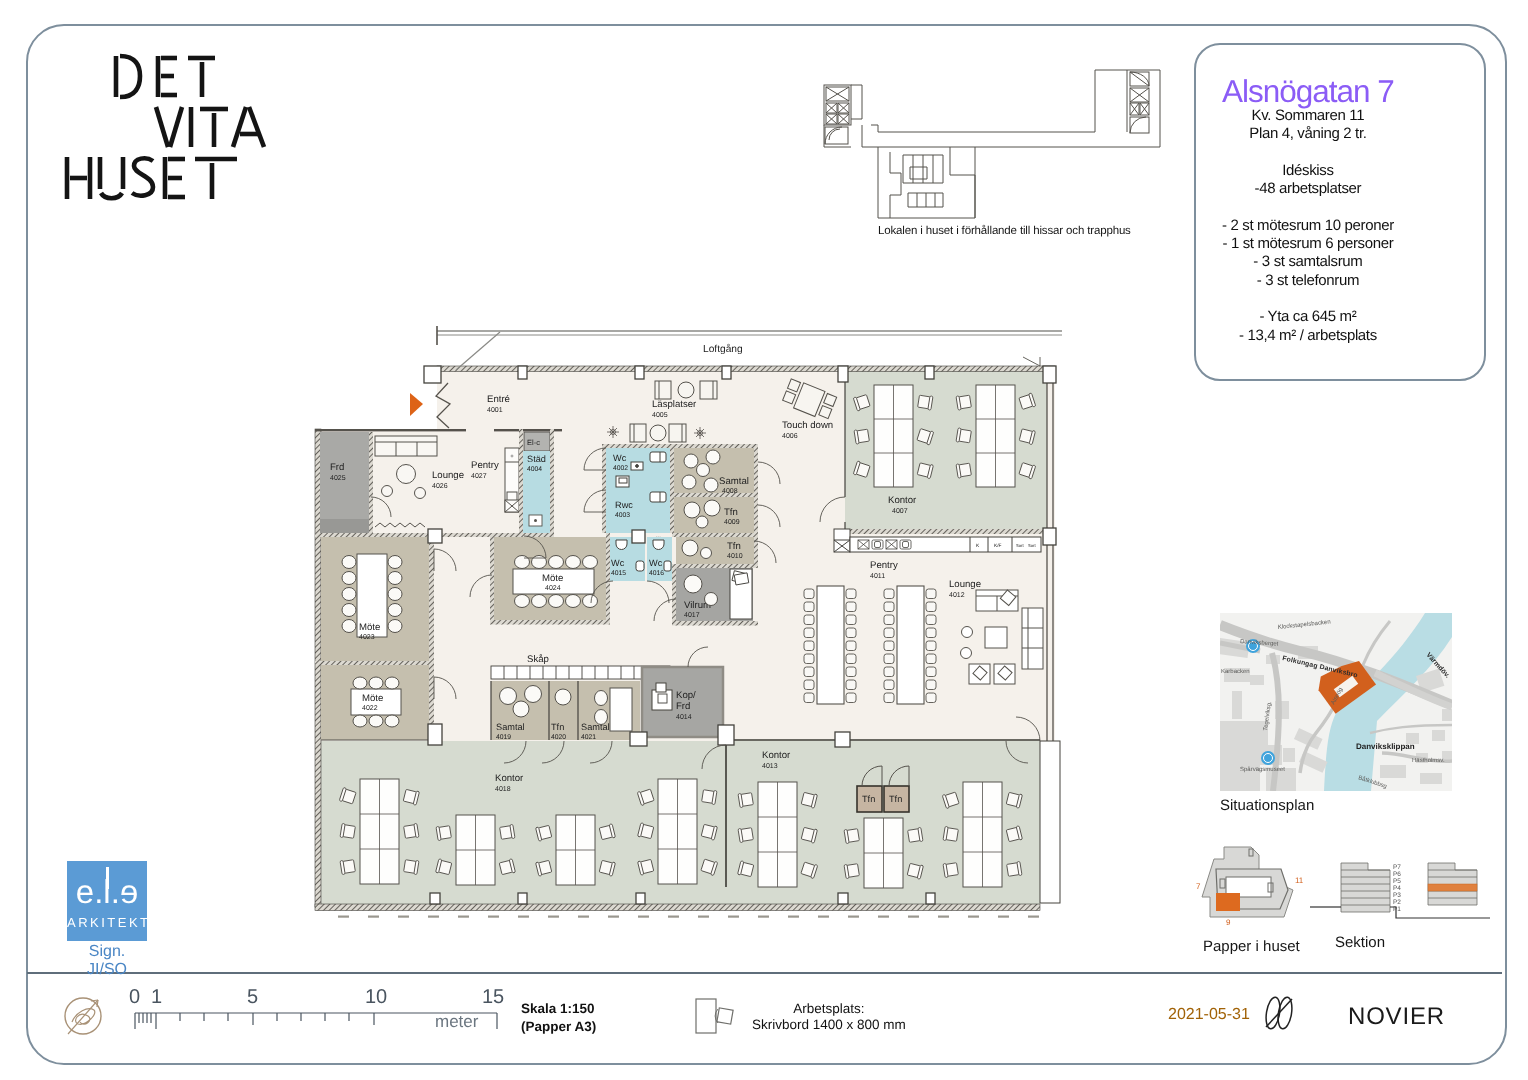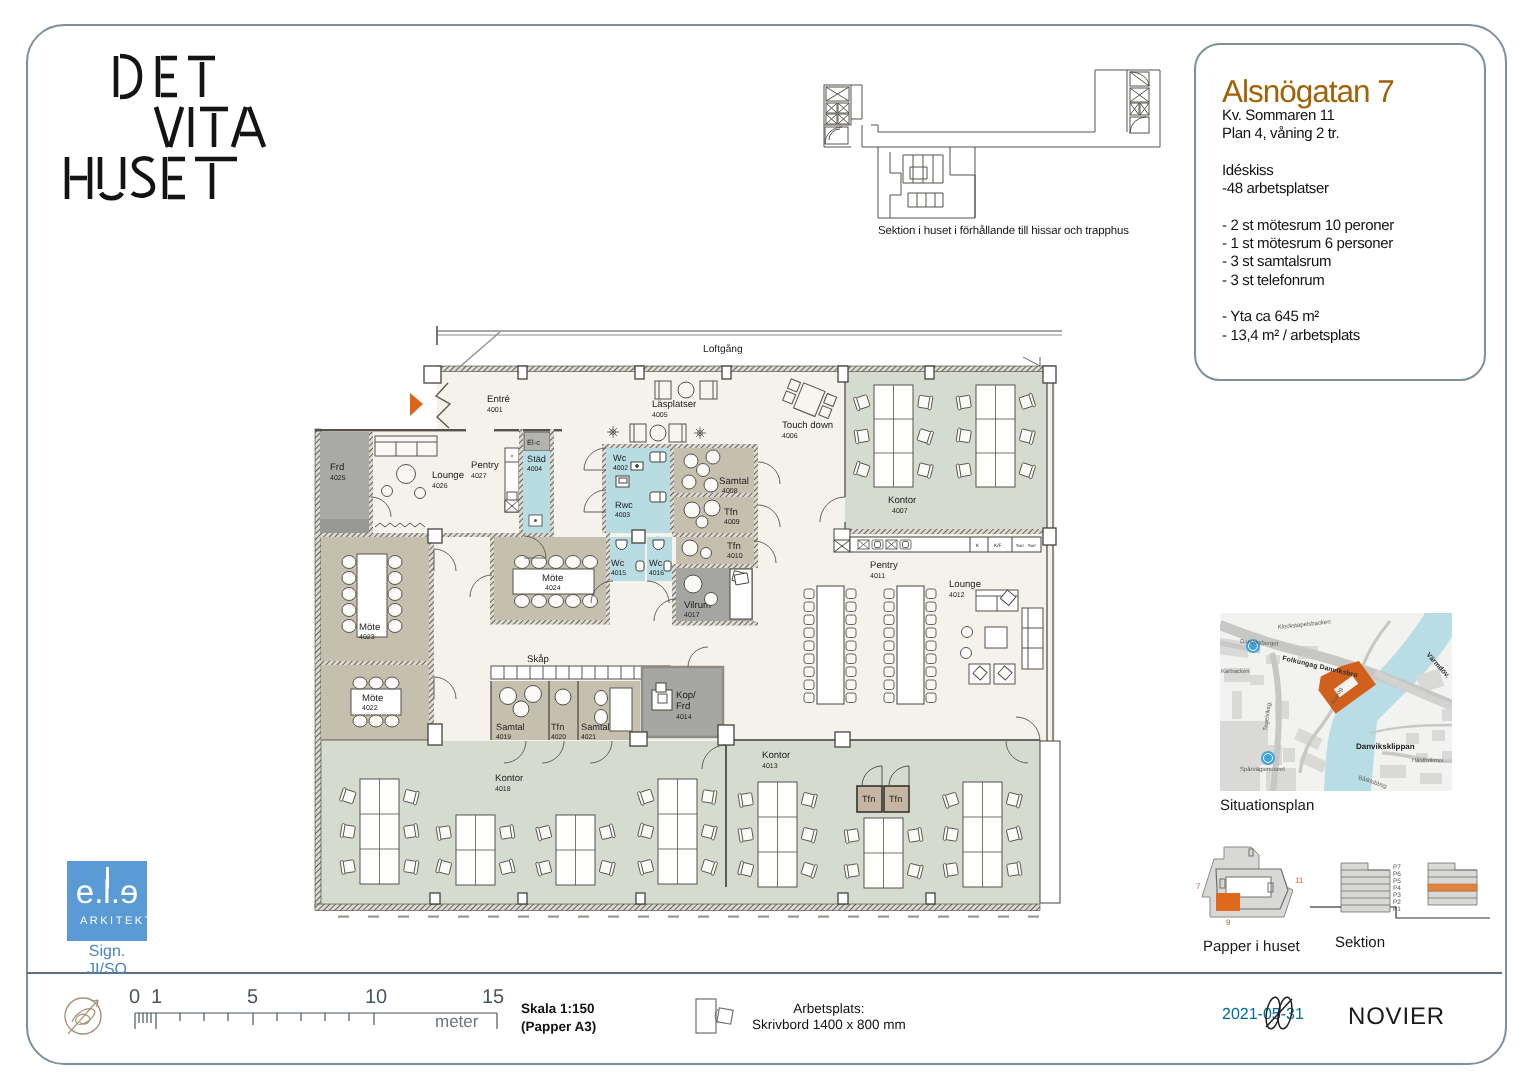--- a/index.html
+++ b/index.html
@@ -106,27 +106,27 @@
     <path d="M88 100 L128 100 L128 128 L88 128 Z"></path>
     <path d="M98 100 L98 128 M108 100 L108 128 M118 100 L118 128"></path>
     <path d="M95 112 L112 112 L112 124 L95 124 Z"></path>
     <path d="M93 138 L128 138 L128 152 L93 152 Z"></path>
     <path d="M102 138 L102 152 M111 138 L111 152 M120 138 L120 152"></path>
     <path d="M135 92 L135 120 L160 120"></path>
     <path d="M160 120 L160 163"></path>
   </g>
 </svg>
 
-<div class="abs" style="left:878px;top:225px;font-size:11.5px;letter-spacing:-0.15px;color:#161616;white-space:nowrap;">Sektion i huset i förhållande till hissar och trapphus</div>
+<div class="abs" style="left:878px;top:225px;font-size:11.5px;letter-spacing:-0.15px;color:#161616;white-space:nowrap;">Lokalen i huset i förhållande till hissar och trapphus</div>
 
 <div class="abs" style="left:1194px;top:43px;width:288px;height:334px;border:2px solid #7e8f9d;border-radius:26px;"></div>
 
-<div class="abs" style="left:1222px;top:73px;font-size:31.5px;letter-spacing:-1px;color:#a16207;">Alsnögatan 7</div>
-
-<div class="abs" style="left:1222px;top:107px;font-size:15px;line-height:18.3px;letter-spacing:-0.35px;color:#111;">
+<div class="abs" style="left:1222px;top:73px;font-size:31.5px;letter-spacing:-1px;color:#8b5cf6;">Alsnögatan 7</div>
+
+<div class="abs" style="left:1222px;top:107px;font-size:15px;line-height:18.3px;letter-spacing:-0.35px;color:#111;text-align:center;">
 Kv. Sommaren 11<br>
 Plan 4, våning 2 tr.<br>
 <br>
 Idéskiss<br>
 -48 arbetsplatser<br>
 <br>
 - 2 st mötesrum 10 peroner<br>
 - 1 st mötesrum 6 personer<br>
 - 3 st samtalsrum<br>
 - 3 st telefonrum<br>
@@ -1035,21 +1035,21 @@
       <line x1="118" y1="43" x2="167" y2="43"></line>
   </g>
   <rect x="118" y="29" width="49" height="7" fill="#e0813f"></rect>
   <rect x="118" y="29" width="49" height="7" fill="none" stroke="#c86820" stroke-width="0.5"></rect>
 </svg>
 
 <div class="abs" style="left:1335px;top:934px;font-size:15px;color:#161616;">Sektion</div>
 
 <div class="abs" style="left:67px;top:861px;width:80px;height:80px;background:#5b9bd5;"></div>
 <div class="abs" style="left:67px;top:873px;width:80px;text-align:center;color:#fff;font-size:33px;">e.l.<span style="display:inline-block;transform:scaleX(-1);">e</span></div>
-<div class="abs" style="left:80px;top:915px;width:80px;text-align:center;color:#fff;font-size:11px;letter-spacing:2.5px;">ARKITEKTER</div>
+<div class="abs" style="left:67px;top:915px;width:80px;text-align:center;color:#fff;font-size:13px;letter-spacing:2.5px;">ARKITEKTER</div>
 
 <div class="abs" style="left:105.5px;top:867px;width:3px;height:22px;background:#fff;"></div>
 
 <div class="abs" style="left:67px;top:943px;width:80px;text-align:center;color:#4a86c5;font-size:16px;">Sign. JI/SO</div>
 
 <svg class="abs" style="left:58px;top:988px;" width="55" height="52" viewBox="0 0 55 52">
   <circle cx="25" cy="28" r="18" fill="none" stroke="#a99277" stroke-width="1.4"></circle>
   <path d="M14 34 C18 24 30 18 36 22 C40 26 28 38 20 36 C14 34 20 22 30 28 C36 32 26 40 22 34" fill="none" stroke="#a99277" stroke-width="1.2"></path>
   <path d="M10 46 L40 12" stroke="#a99277" stroke-width="1.2"></path>
   <path d="M40 12 L33 13 M40 12 L39 19" stroke="#a99277" stroke-width="1.2" fill="none"></path>
@@ -1088,21 +1088,21 @@
 <div class="abs" style="left:521px;top:1000px;font-size:13.5px;line-height:17.5px;color:#111;font-weight:bold;">Skala 1:150<br>(Papper A3)</div>
 
 <svg class="abs" style="left:694px;top:997px;" width="45" height="40" viewBox="0 0 45 40">
   <rect x="2" y="2" width="20" height="34" fill="#ffffff" stroke="#6f6f6b" stroke-width="1.2"></rect>
   <rect x="24" y="12" width="14" height="14" fill="#ffffff" stroke="#6f6f6b" stroke-width="1.2" transform="rotate(10 31 19)"></rect>
   <path d="M24 12 a10 10 0 0 0 0 14" fill="none" stroke="#6f6f6b" stroke-width="1"></path>
 </svg>
 
 <div class="abs" style="left:752px;top:1001px;font-size:13.5px;line-height:15.5px;color:#111;text-align:center;">Arbetsplats:<br>Skrivbord 1400 x 800 mm</div>
 
-<div class="abs" style="left:1222px;top:1006px;font-size:16px;color:#0369a1;">2021-05-31</div>
+<div class="abs" style="left:1168px;top:1006px;font-size:16px;color:#a16207;">2021-05-31</div>
 
 <svg class="abs" style="left:1263px;top:994px;" width="34" height="38" viewBox="0 0 34 38">
   <ellipse cx="10" cy="19" rx="6.5" ry="16" fill="none" stroke="#222" stroke-width="1.5" transform="rotate(9 10 19)"></ellipse>
   <ellipse cx="22" cy="19" rx="6.5" ry="16" fill="none" stroke="#222" stroke-width="1.5" transform="rotate(9 22 19)"></ellipse>
   <path d="M3 33 L29 5" stroke="#222" stroke-width="1.5"></path>
 </svg>
 
 <div class="abs" style="left:1348px;top:1003px;font-size:24px;letter-spacing:0.8px;color:#1a1a1a;">NOVIER</div>
 
 </body></html>

